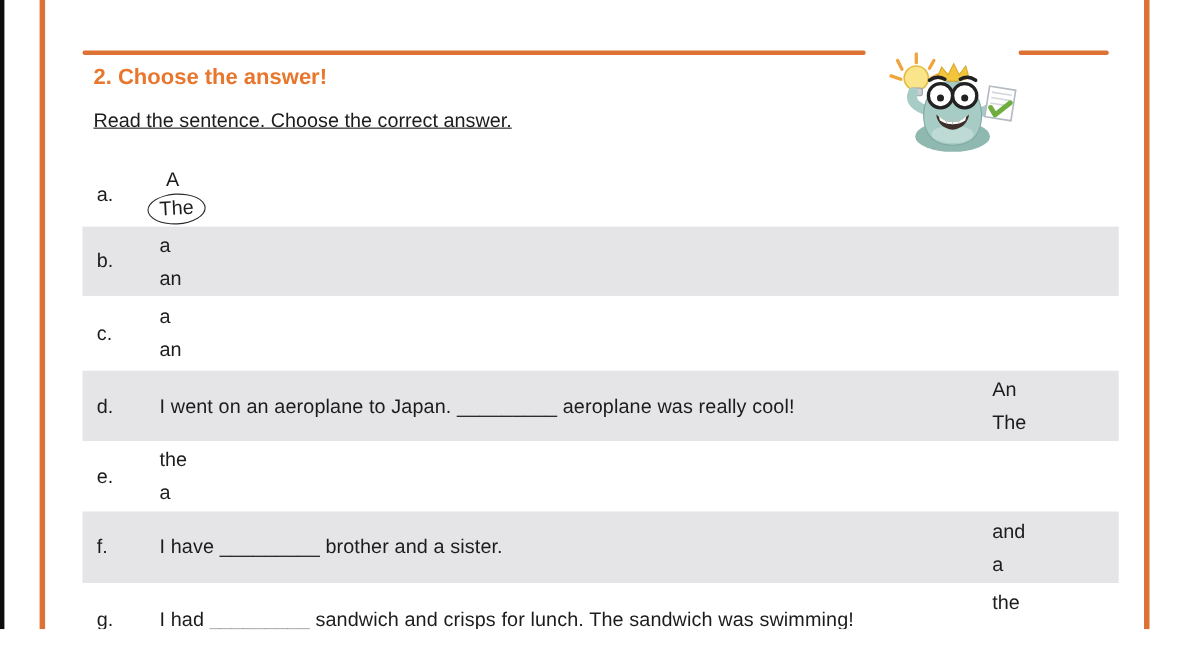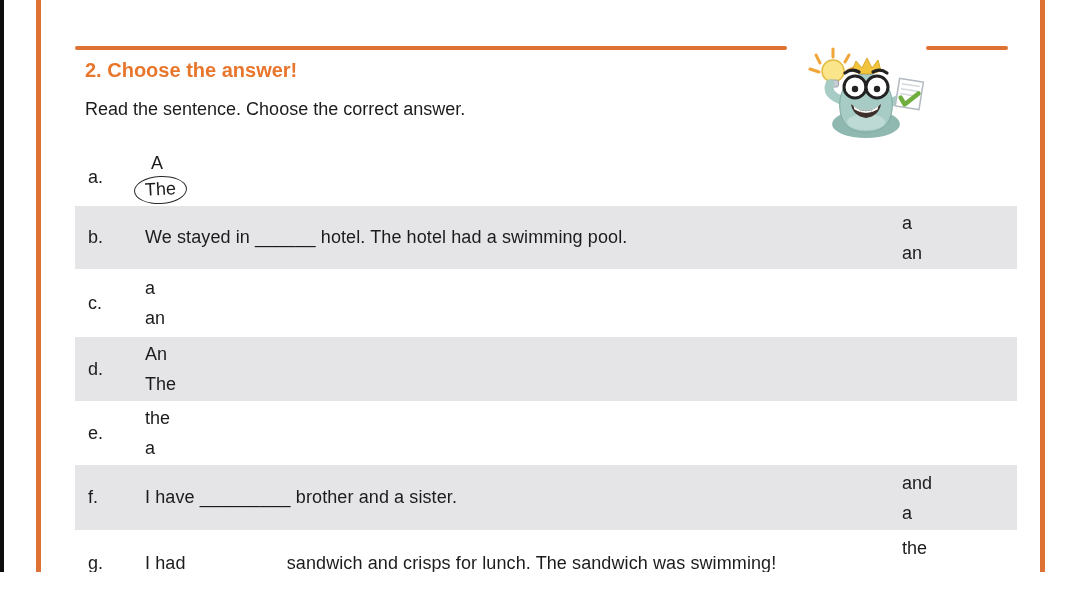--- a/index.html
+++ b/index.html
@@ -7,21 +7,21 @@
         font-family:"Liberation Sans",sans-serif;color:var(--ink,#1c1c1c);}
   .edge-left{position:absolute;left:0;top:0;width:4px;height:608px;background:#0d0d0d;}
   .bottom-bar{position:absolute;left:30px;top:601px;width:1050px;height:7px;background:#0d0d0d;}
   .vline{position:absolute;top:0;width:5px;height:608px;background:var(--accent-line,#de7234);}
   .vline.left{left:36px;}
   .vline.right{left:1040px;}
   .rule{position:absolute;top:46px;height:4px;background:var(--accent-line,#de7234);border-radius:2px;}
   .rule.main{left:75px;width:712px;}
   .rule.small{left:926px;width:82px;}
   .title{position:absolute;left:85px;top:59px;font-size:20px;font-weight:bold;color:var(--accent,#e8762c);}
-  .subtitle{position:absolute;left:85px;top:99px;font-size:18px;}
+  .subtitle{position:absolute;left:85px;top:99px;font-size:18px;text-decoration:underline;}
   .mascot{position:absolute;left:789px;top:46px;width:150px;height:96px;}
   .row{position:absolute;left:75px;width:942px;display:flex;align-items:center;}
   .row.shaded{background:var(--shade,#e5e4e7);}
   .letter{flex:none;width:57px;padding-left:13px;font-size:18px;}
   .sentence{flex:1;font-size:18px;letter-spacing:.1px;}
   .options{flex:none;width:115px;display:flex;flex-direction:column;justify-content:center;
            align-items:flex-start;font-size:18px;line-height:30px;}
   .row-a .options{line-height:24px;}
   .opt{display:inline-block;}
   .opt-a-top{margin-left:6px;}
@@ -94,37 +94,37 @@
   <div class="row row-a" style="top:148px;height:58px;">
     <span class="letter">a.</span>
     <div class="options">
       <span class="opt opt-a-top">A</span>
       <span class="opt circled">The</span>
     </div>
   </div>
 
   <div class="row shaded" style="top:206px;height:63px;">
     <span class="letter">b.</span>
-    <span class="sentence">We stayed in ______ hotel. The hotel had a swimming pool.</span>
     <div class="options">
       <span class="opt">a</span>
       <span class="opt">an</span>
     </div>
   </div>
 
   <div class="row" style="top:269px;height:68px;">
     <span class="letter">c.</span>
     <div class="options">
       <span class="opt">a</span>
       <span class="opt">an</span>
     </div>
   </div>
 
   <div class="row shaded" style="top:337px;height:64px;">
     <span class="letter">d.</span>
+    <span class="sentence">I went on an aeroplane to Japan. _________ aeroplane was really cool!</span>
     <div class="options">
       <span class="opt">An</span>
       <span class="opt">The</span>
     </div>
   </div>
 
   <div class="row" style="top:401px;height:64px;">
     <span class="letter">e.</span>
     <div class="options">
       <span class="opt">the</span>

